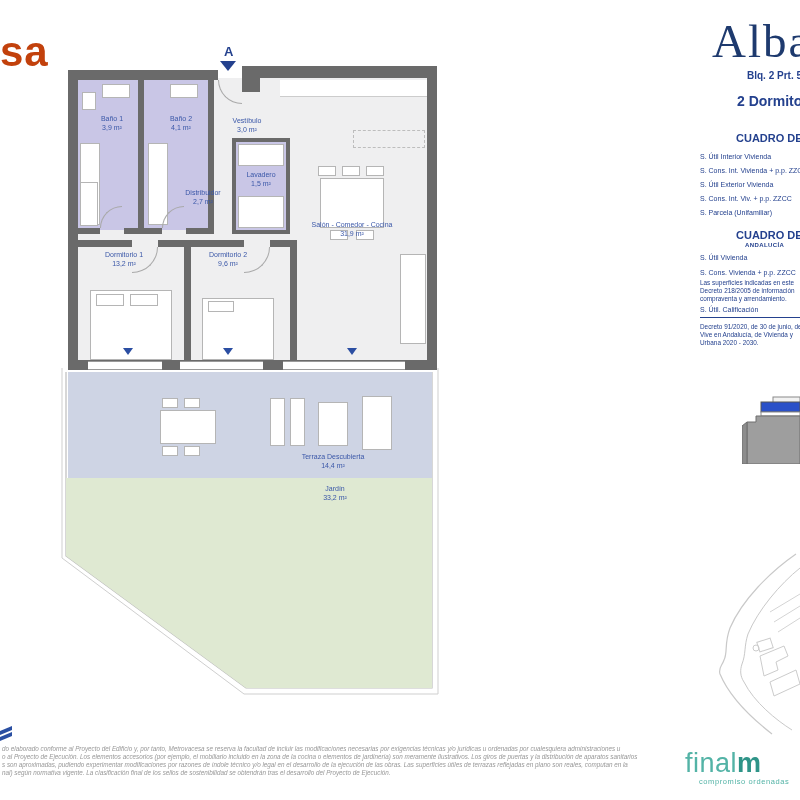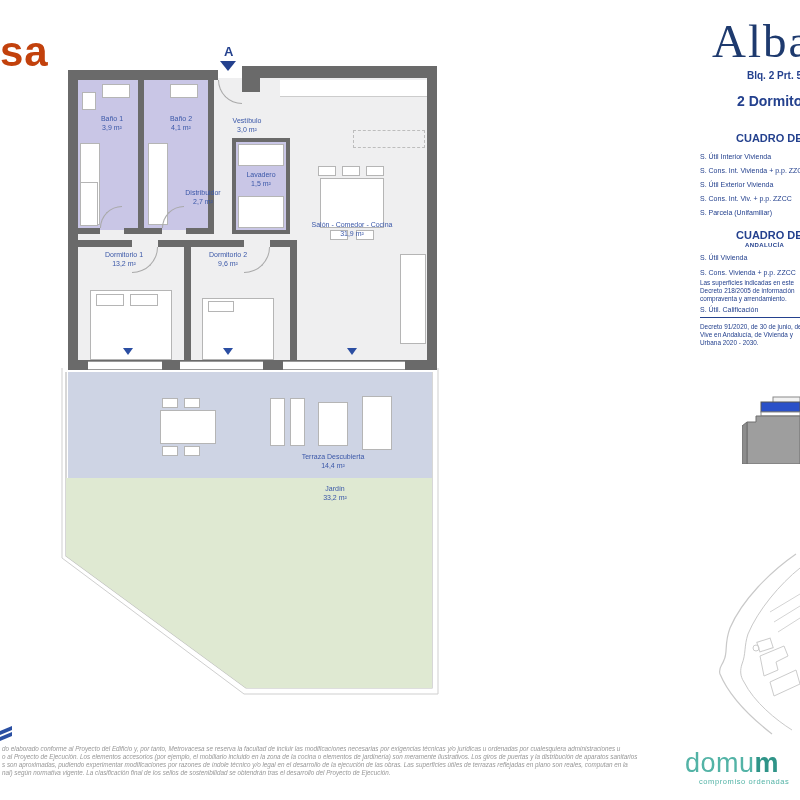--- a/index.html
+++ b/index.html
@@ -226,14 +226,14 @@
 <svg class="abs" style="left:0px;top:726px;" width="16" height="16" viewBox="0 0 16 16">
   <path d="M0,5 L12,0 L12,4 L0,9 Z" fill="#2a4fa2"></path>
   <path d="M0,11 L12,6 L12,10 L0,15 Z" fill="#2a4fa2"></path>
 </svg>
 
 <div class="disc" style="top:745px;">do elaborado conforme al Proyecto del Edificio y, por tanto, Metrovacesa se reserva la facultad de incluir las modificaciones necesarias por exigencias técnicas y/o jurídicas u ordenadas por cualesquiera administraciones u</div>
 <div class="disc" style="top:753px;">o al Proyecto de Ejecución. Los elementos accesorios (por ejemplo, el mobiliario incluido en la zona de la cocina o elementos de jardinería) son meramente ilustrativos. Los giros de puertas y la distribución de aparatos sanitarios</div>
 <div class="disc" style="top:761px;">s son aproximadas, pudiendo experimentar modificaciones por razones de índole técnico y/o legal en el desarrollo de la ejecución de las obras. Las superficies útiles de terrazas reflejadas en plano son reales, computan en la</div>
 <div class="disc" style="top:769px;">nal) según normativa vigente. La clasificación final de los sellos de sostenibilidad se obtendrán tras el desarrollo del Proyecto de Ejecución.</div>
 
-<div class="abs domum"><span>domu</span><b>m</b></div>
+<div class="abs domum"><span>final</span><b>m</b></div>
 <div class="abs domum-tag">compromiso ordenadas</div>
 
 </body></html>

